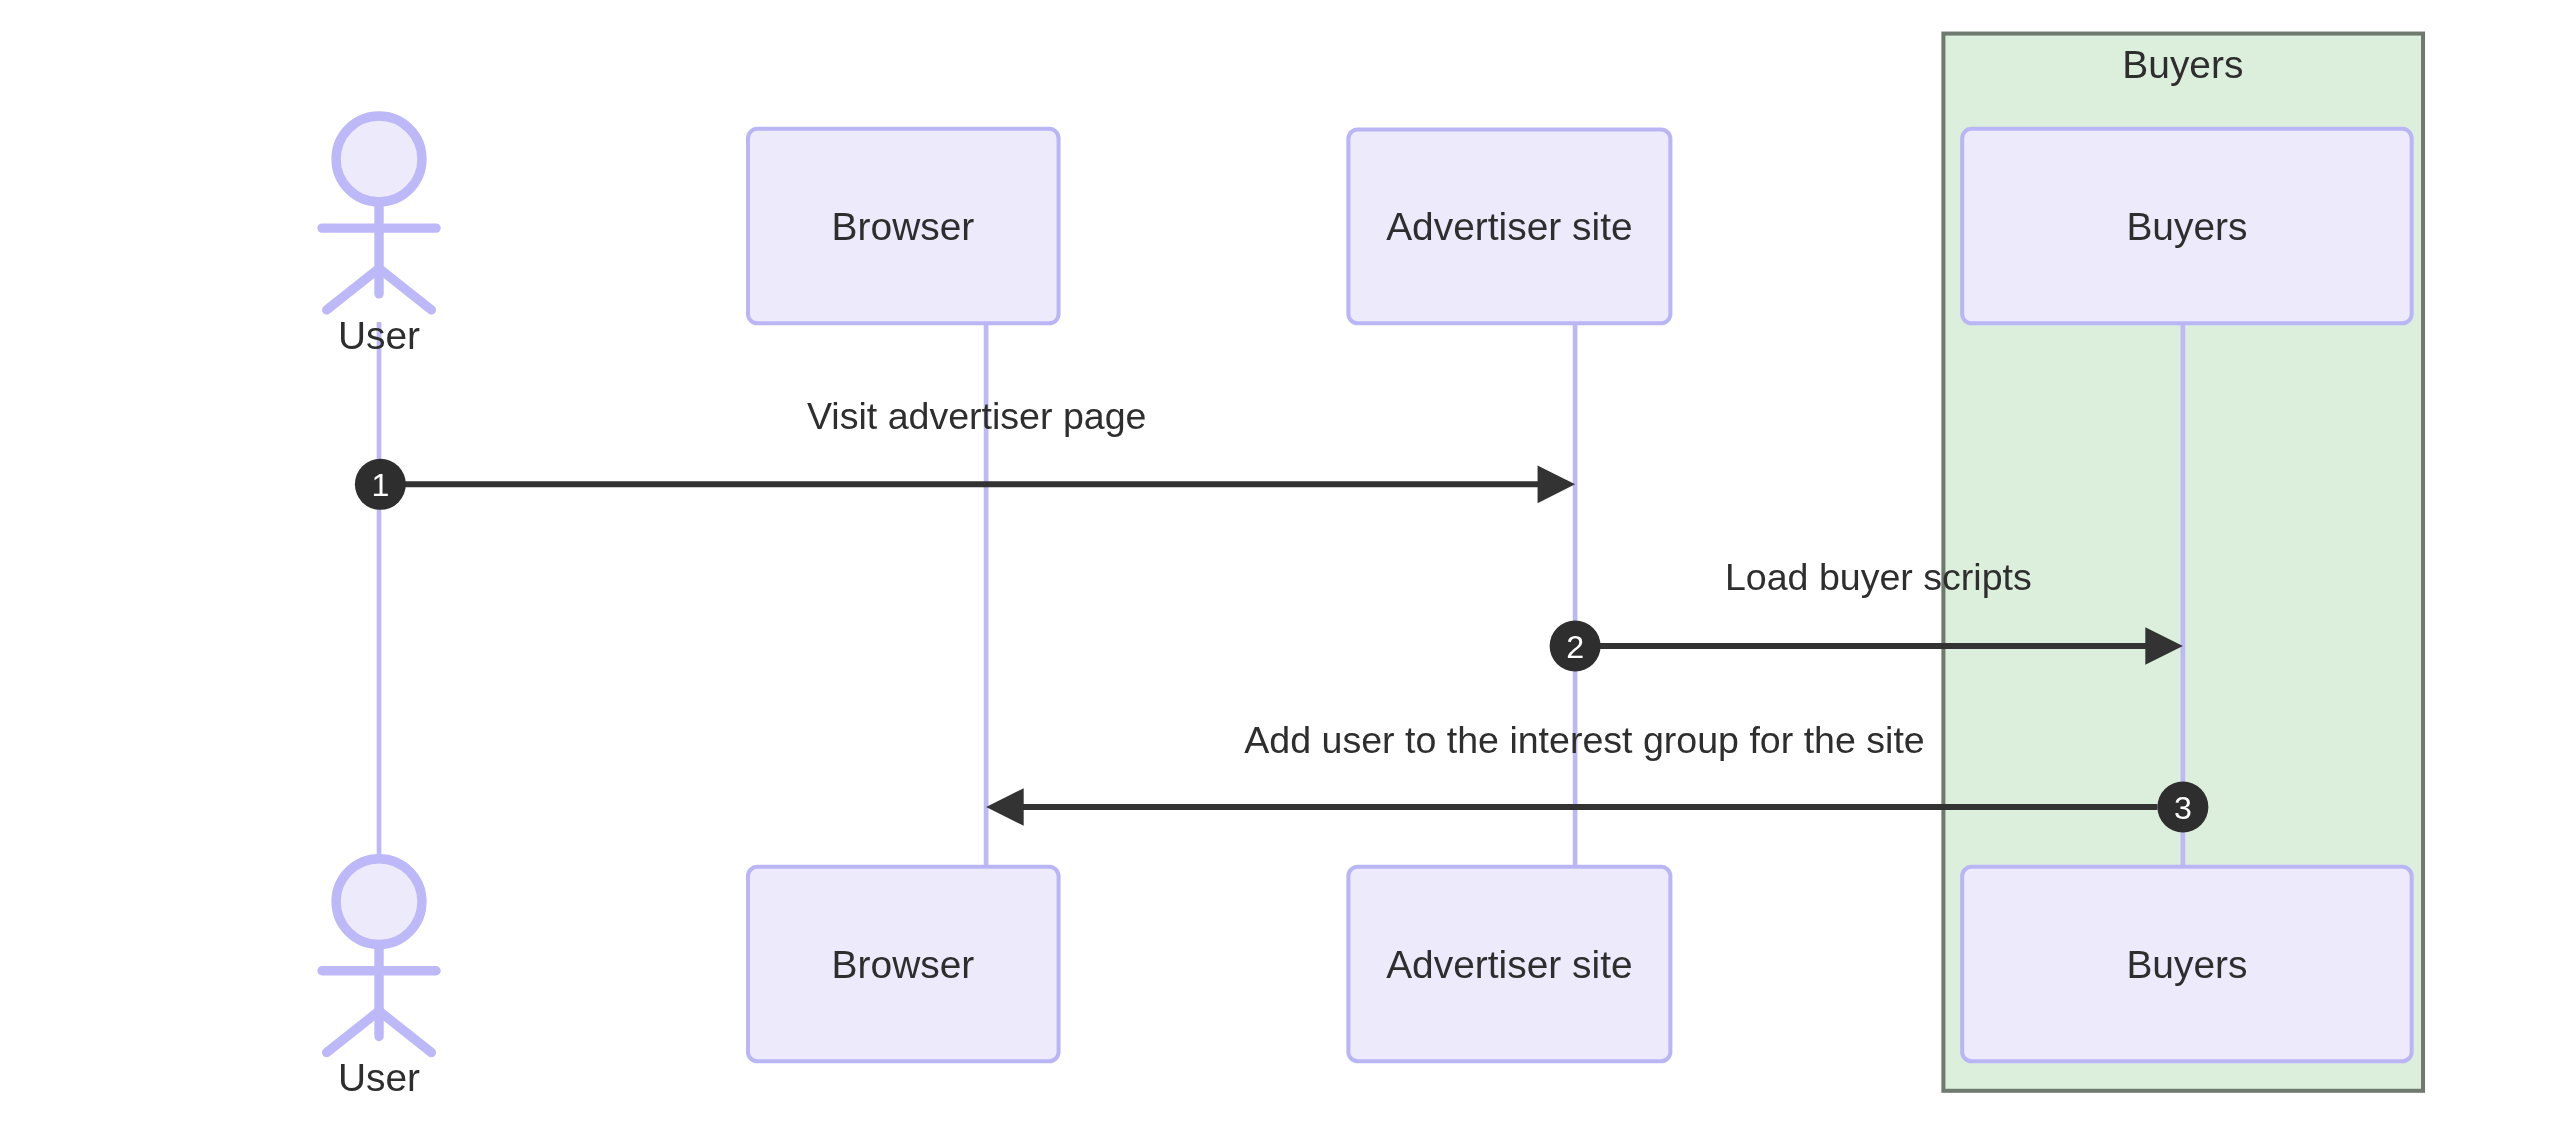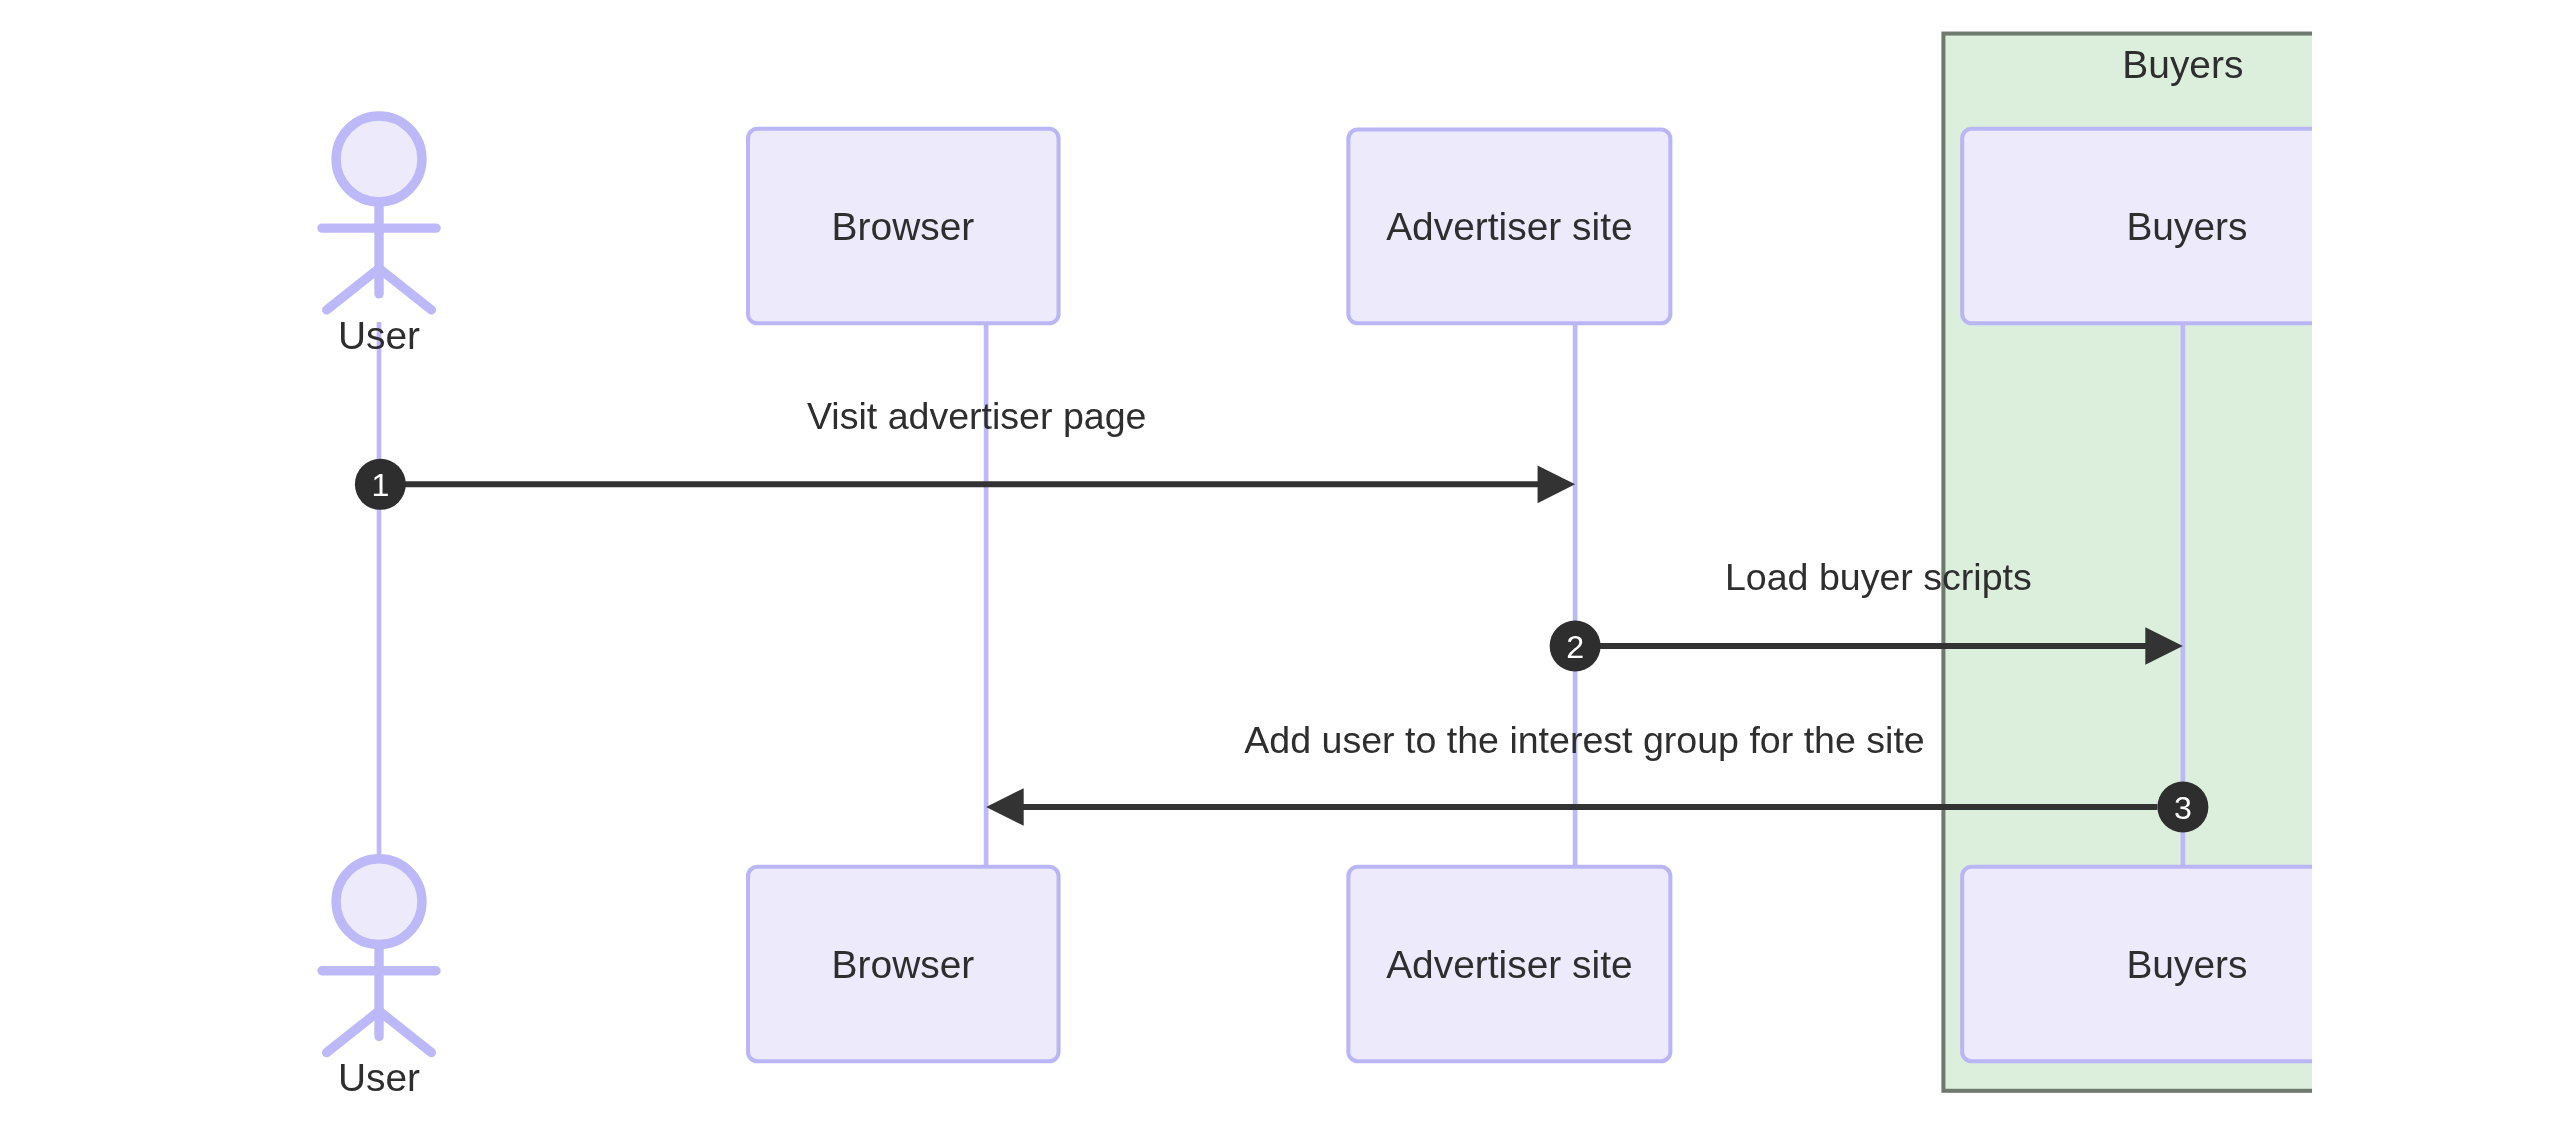--- a/index.html
+++ b/index.html
@@ -2,21 +2,21 @@
 <html style="font-size:10.7px"><head>
 <meta charset="utf-8">
 <style>
   html, body {
     margin: 0;
     padding: 0;
     background: #ffffff;
   }
   #stage {
     position: relative;
-    width: 2312px;
+    width: 2576px;
     height: 1123px;
     background: #ffffff;
     font-family: "Liberation Sans", sans-serif;
     overflow: hidden;
   }
   #diagram-svg {
     position: absolute;
     left: 0;
     top: 0;
     width: 2576px;

